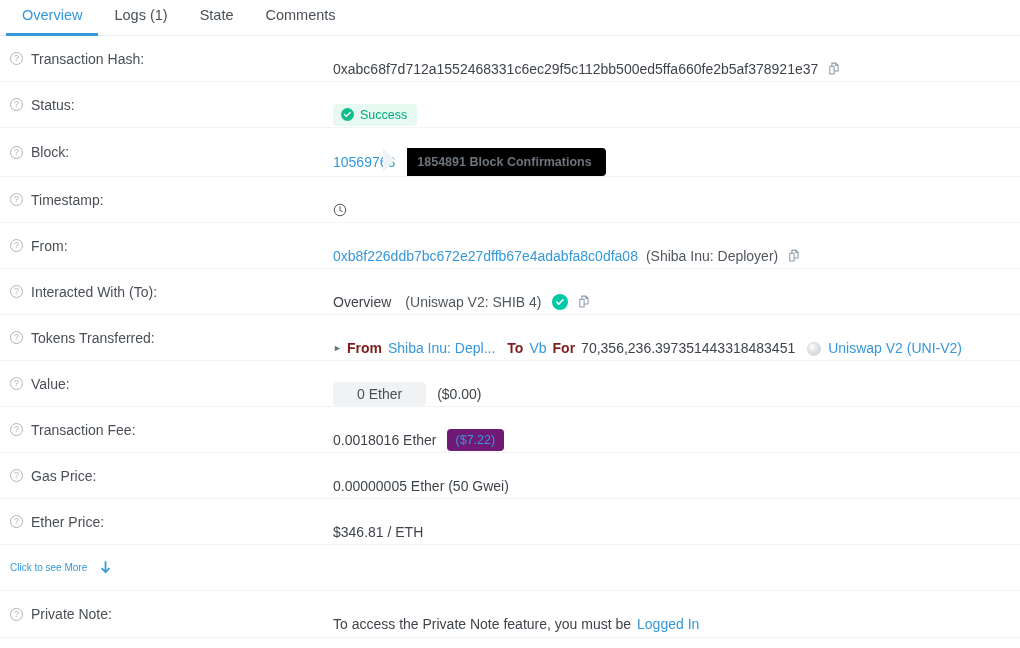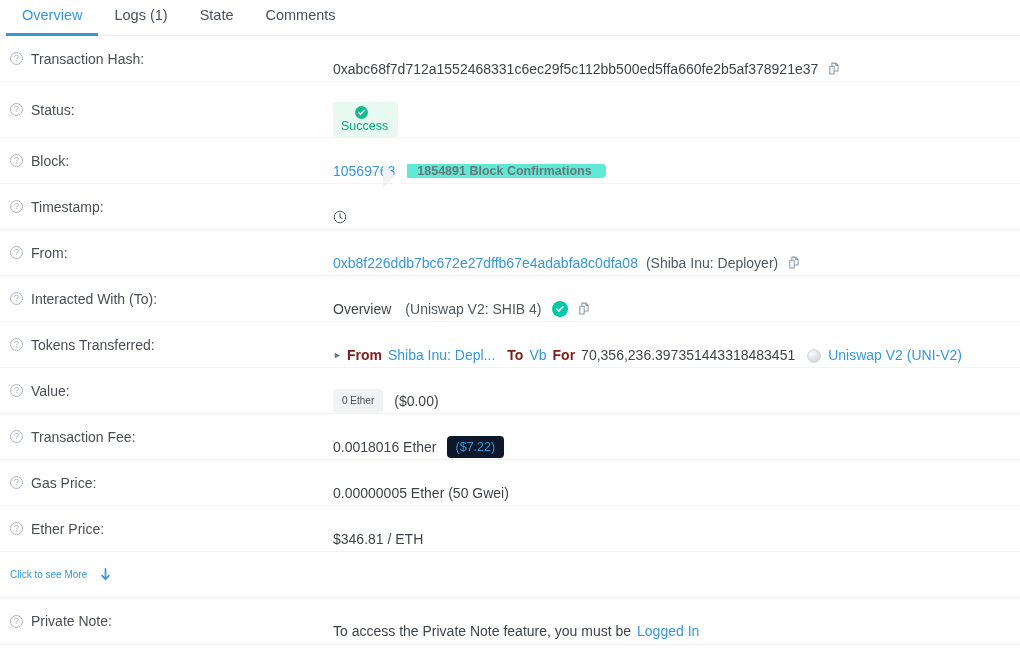--- a/index.html
+++ b/index.html
@@ -112,45 +112,44 @@
   
   .badge-success {
     display: inline-flex;
     align-items: center;
     background: #e8f9f2;
     color: #00a97a;
     border-radius: 4px;
     padding: 4px 10px 4px 8px;
     font-size: 12.5px;
     line-height: 14px;
-    flex-direction: column;
   }
   .check-circle {
     width: 13px; height: 13px;
     border-radius: 50%;
     background: #0fbd8c;
     color: #fff;
     display: inline-flex;
     align-items: center;
     justify-content: center;
     margin-right: 6px;
     flex: 0 0 13px;
   }
   .check-circle svg { display:block; }
 
   
   .block-wrap { display: flex; align-items: center; }
   .conf-badge {
     display: inline-flex;
     align-items: center;
-    background: #5eead4;
+    background: #000000;
     color: #6c757d;
     font-size: 12.5px;
     font-weight: bold;
-    height: 14px;
+    height: 28px;
     padding: 0 14px 0 10px;
     margin-left: 12px;
     position: relative;
     border-radius: 0 4px 4px 0;
   }
   .conf-badge:before {
     content: "";
     position: absolute;
     left: -12px;
     top: 0;
@@ -216,28 +215,28 @@
     top: 1px;
   }
 
   
   .pill-grey {
     display: inline-flex;
     align-items: center;
     background: #f1f2f4;
     color: #4a4f55;
     border-radius: 4px;
-    padding: 5px 9px;
-    font-size: 10px;
+    padding: 5px 24px;
+    font-size: 14px;
     line-height: 14px;
   }
   .pill-blue {
     display: inline-flex;
     align-items: center;
-    background: #0f172a;
+    background: #701a75;
     color: #3498db;
     border-radius: 4px;
     padding: 4px 9px;
     font-size: 12.5px;
     line-height: 14px;
     margin-left: 10px;
   }
   .paren { color: #3f444a; font-size: 14px; margin-left: 11px; }
 
   

